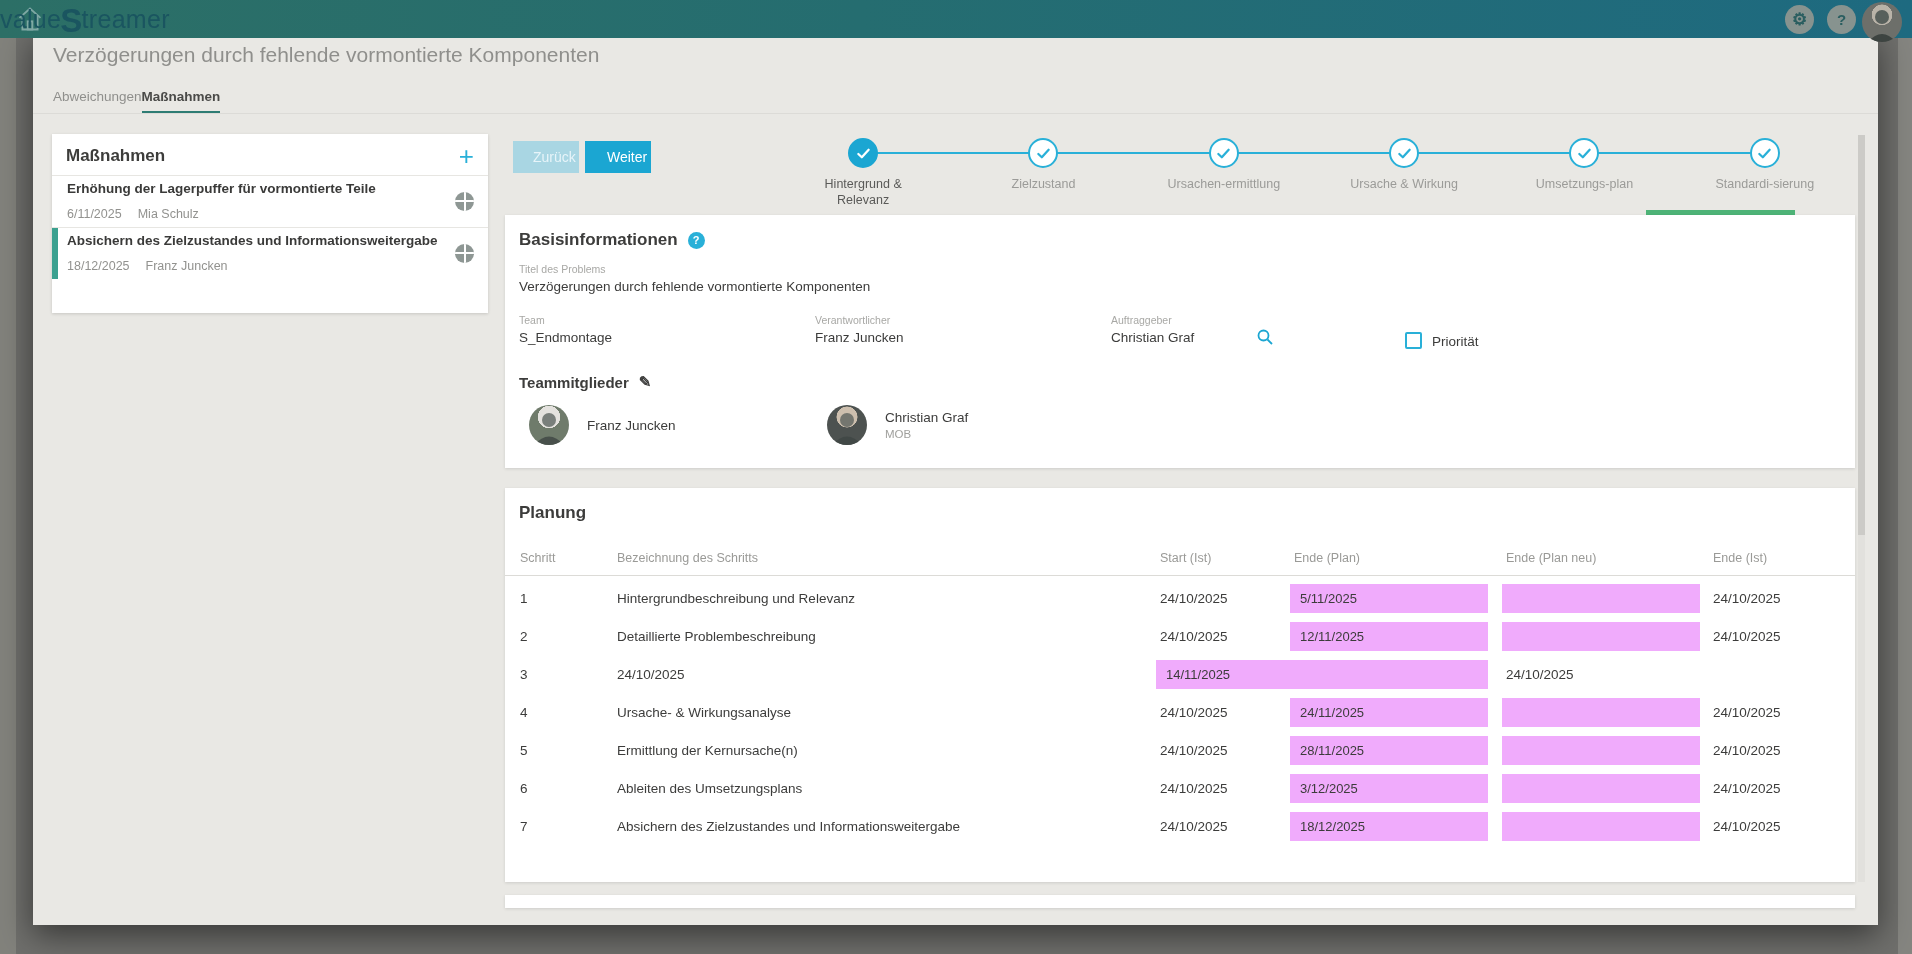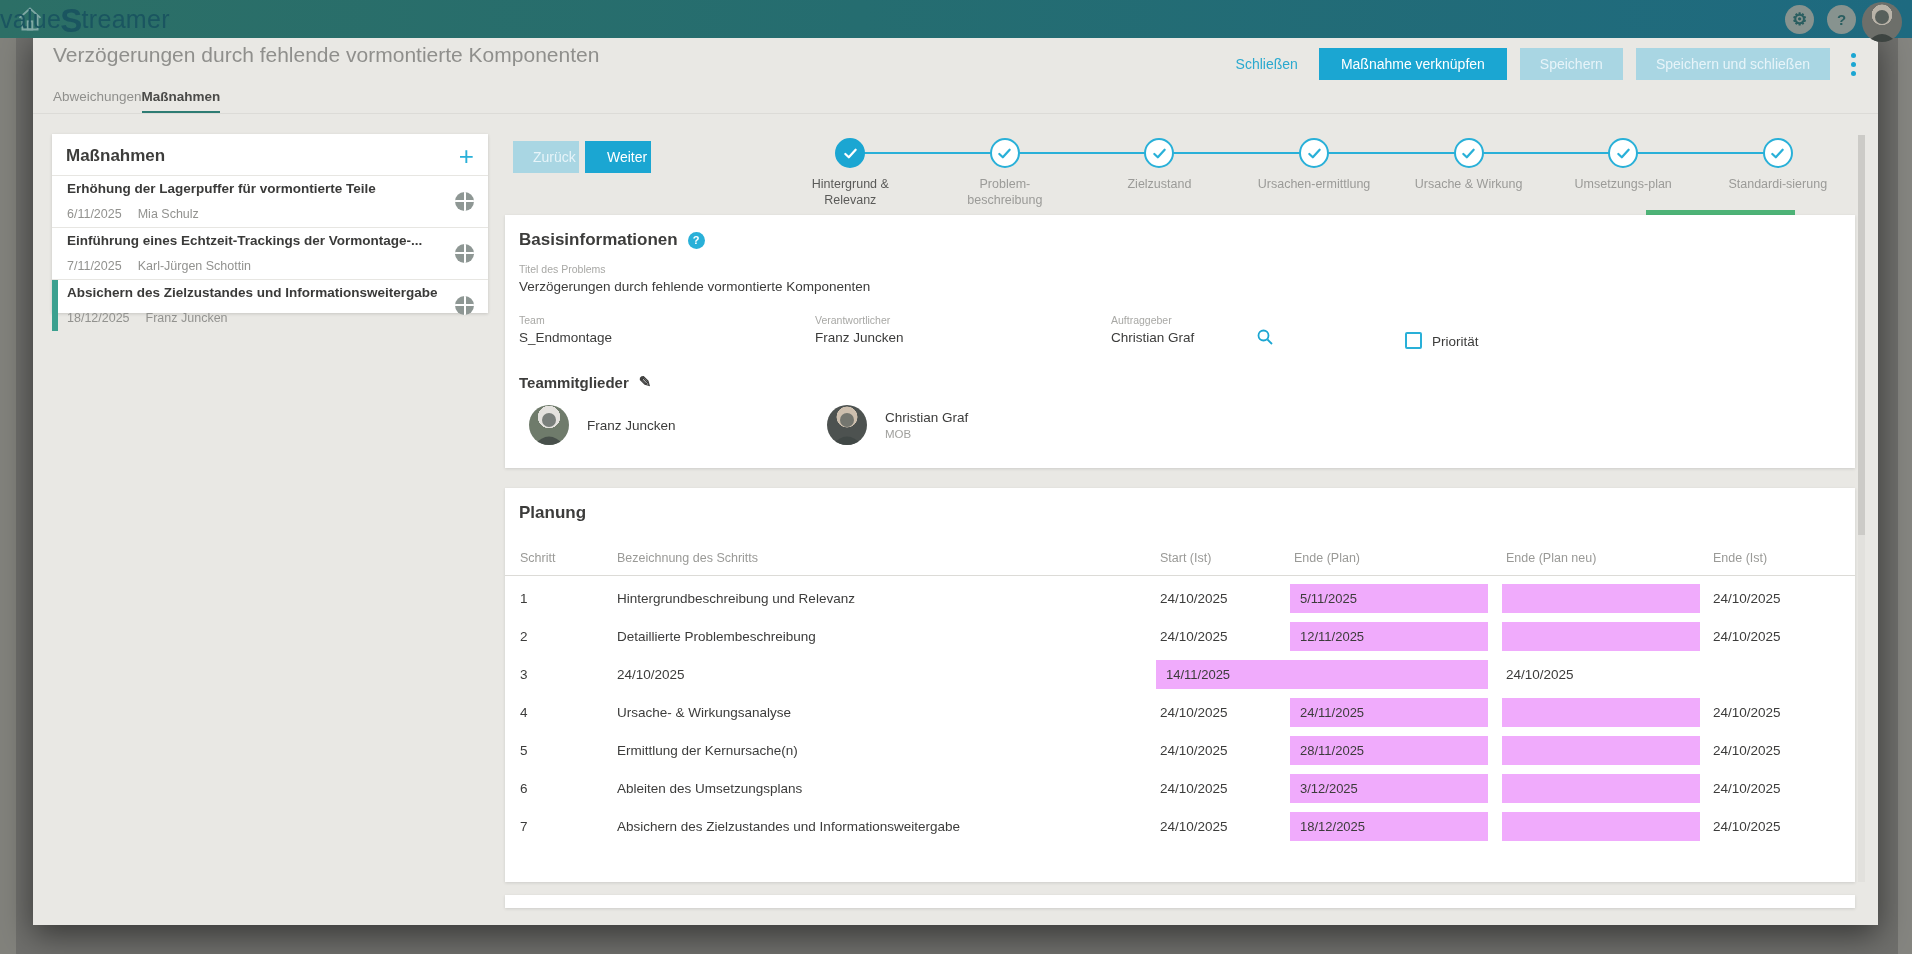--- a/index.html
+++ b/index.html
@@ -152,31 +152,20 @@
       </svg>
   </div>
 </div>
 <div class="strip-l"></div>
 <div class="strip-r"></div>
 
 <div class="modal">
 
   <div class="m-title">Verzögerungen durch fehlende vormontierte Komponenten</div>
 
-  <div class="hdr-actions">
-    <span class="link-close">Schließen</span>
-    <button class="btn btn-primary">Maßnahme verknüpfen</button>
-    <button class="btn btn-disabled">Speichern</button>
-    <button class="btn btn-disabled">Speichern und schließen</button>
-    <div class="dots">
-        <i></i>
-        <i></i>
-        <i></i>
-      </div>
-  </div>
 
   <div class="tabs">
 
       <div class="tab">Abweichungen</div>
 
       <div class="tab active">Maßnahmen</div>
     </div>
   <div class="m-hairline"></div>
 
   <div class="left-card">
@@ -187,27 +176,20 @@
     <div>
 
         <div class="m-item">
           <div>
             <div class="m-ti">Erhöhung der Lagerpuffer für vormontierte Teile</div>
             <div class="m-sub"><span>6/11/2025</span><span class="own">Mia Schulz</span></div>
           </div>
           <div class="harvey"></div>
         </div>
 
-        <div class="m-item">
-          <div>
-            <div class="m-ti">Einführung eines Echtzeit-Trackings der Vormontage-...</div>
-            <div class="m-sub"><span>7/11/2025</span><span class="own">Karl-Jürgen Schottin</span></div>
-          </div>
-          <div class="harvey"></div>
-        </div>
 
         <div class="m-item selected">
           <div>
             <div class="m-ti">Absichern des Zielzustandes und Informationsweitergabe</div>
             <div class="m-sub"><span>18/12/2025</span><span class="own">Franz Juncken</span></div>
           </div>
           <div class="harvey"></div>
         </div>
       </div>
   </div>
@@ -219,28 +201,20 @@
 
       <div class="step active">
         <div class="step-circle">
           <svg width="15" height="15" viewBox="0 0 16 16" fill="none" stroke="currentColor" stroke-width="2.4" stroke-linecap="round" stroke-linejoin="round">
             <path d="M2.5 8.5 L6.2 12 L13.5 4"></path>
           </svg>
         </div>
         <div class="step-label">Hintergrund &amp; Relevanz</div>
       </div>
 
-      <div class="step">
-        <div class="step-circle">
-          <svg width="15" height="15" viewBox="0 0 16 16" fill="none" stroke="currentColor" stroke-width="2.4" stroke-linecap="round" stroke-linejoin="round">
-            <path d="M2.5 8.5 L6.2 12 L13.5 4"></path>
-          </svg>
-        </div>
-        <div class="step-label">Problem-beschreibung</div>
-      </div>
 
       <div class="step">
         <div class="step-circle">
           <svg width="15" height="15" viewBox="0 0 16 16" fill="none" stroke="currentColor" stroke-width="2.4" stroke-linecap="round" stroke-linejoin="round">
             <path d="M2.5 8.5 L6.2 12 L13.5 4"></path>
           </svg>
         </div>
         <div class="step-label">Zielzustand</div>
       </div>
 

